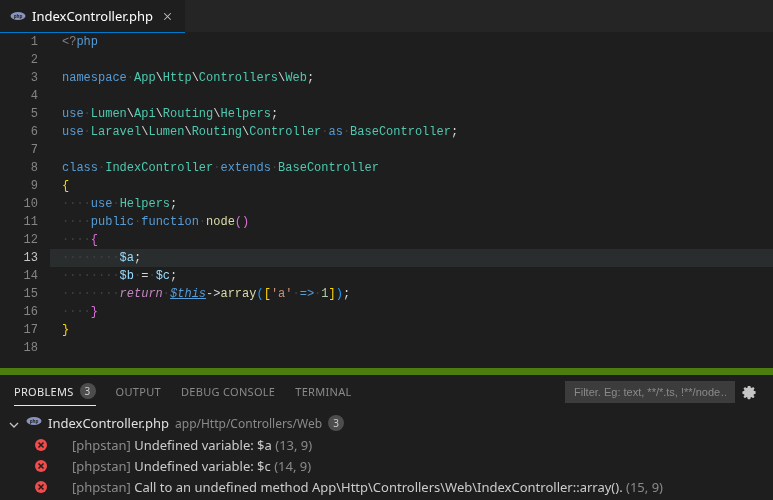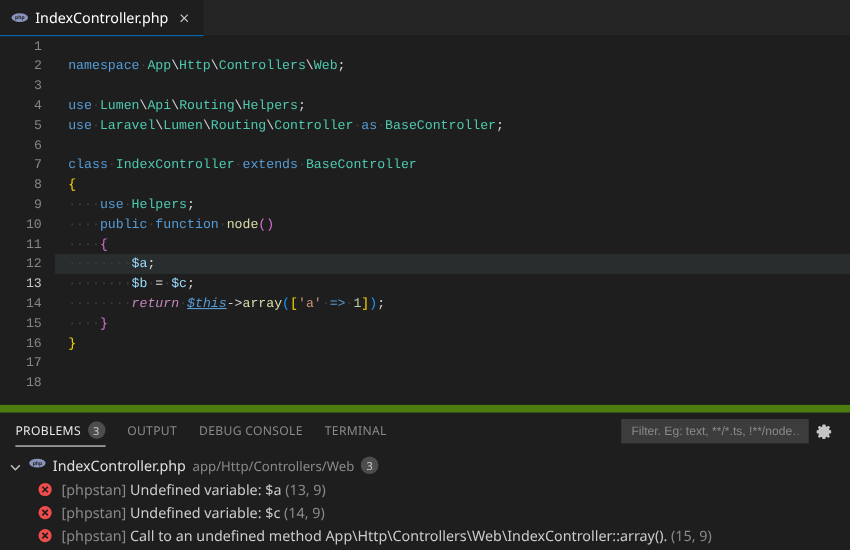--- a/index.html
+++ b/index.html
@@ -184,21 +184,21 @@
   height: 12px;
   color: #c5c5c5;
 }
 .file-name { color: #e0e0e0; }
 .file-path { color: #8a8a8a; font-size: 12px; }
 .problem-row {
   display: flex;
   align-items: center;
   height: 21px;
   padding-left: 30px;
-  gap: 8px;
+  gap: 24px;
   cursor: pointer;
 }
 .err-icon {
   width: 14px;
   height: 14px;
   display: flex;
   align-items: center;
   justify-content: center;
 }
 .msg { color: #cccccc; }
@@ -240,20 +240,21 @@
     <div class="ln">11</div>
     <div class="ln">12</div>
     <div class="ln cur">13</div>
     <div class="ln">14</div>
     <div class="ln">15</div>
     <div class="ln">16</div>
     <div class="ln">17</div>
     <div class="ln">18</div>
   </div>
   <div class="code">
+    <div class="line"><span class="tk-tag">&lt;?</span><span class="tk-kw">php</span></div>
     <div class="line"></div>
     <div class="line"><span class="tk-kw">namespace</span><span class="ws">·</span><span class="tk-ns">App</span><span class="tk-op">\</span><span class="tk-ns">Http</span><span class="tk-op">\</span><span class="tk-ns">Controllers</span><span class="tk-op">\</span><span class="tk-ns">Web</span><span class="tk-pun">;</span></div>
     <div class="line"></div>
     <div class="line"><span class="tk-kw">use</span><span class="ws">·</span><span class="tk-ns">Lumen</span><span class="tk-op">\</span><span class="tk-ns">Api</span><span class="tk-op">\</span><span class="tk-ns">Routing</span><span class="tk-op">\</span><span class="tk-ns">Helpers</span><span class="tk-pun">;</span></div>
     <div class="line"><span class="tk-kw">use</span><span class="ws">·</span><span class="tk-ns">Laravel</span><span class="tk-op">\</span><span class="tk-ns">Lumen</span><span class="tk-op">\</span><span class="tk-ns">Routing</span><span class="tk-op">\</span><span class="tk-ns">Controller</span><span class="ws">·</span><span class="tk-kw">as</span><span class="ws">·</span><span class="tk-ns">BaseController</span><span class="tk-pun">;</span></div>
     <div class="line"></div>
     <div class="line"><span class="tk-kw">class</span><span class="ws">·</span><span class="tk-ns">IndexController</span><span class="ws">·</span><span class="tk-kw">extends</span><span class="ws">·</span><span class="tk-ns">BaseController</span></div>
     <div class="line"><span class="tk-parY">{</span></div>
     <div class="line"><span class="ws">····</span><span class="tk-kw">use</span><span class="ws">·</span><span class="tk-ns">Helpers</span><span class="tk-pun">;</span></div>
     <div class="line"><span class="ws">····</span><span class="tk-kw">public</span><span class="ws">·</span><span class="tk-kw">function</span><span class="ws">·</span><span class="tk-fn">node</span><span class="tk-parP">(</span><span class="tk-parP">)</span></div>

